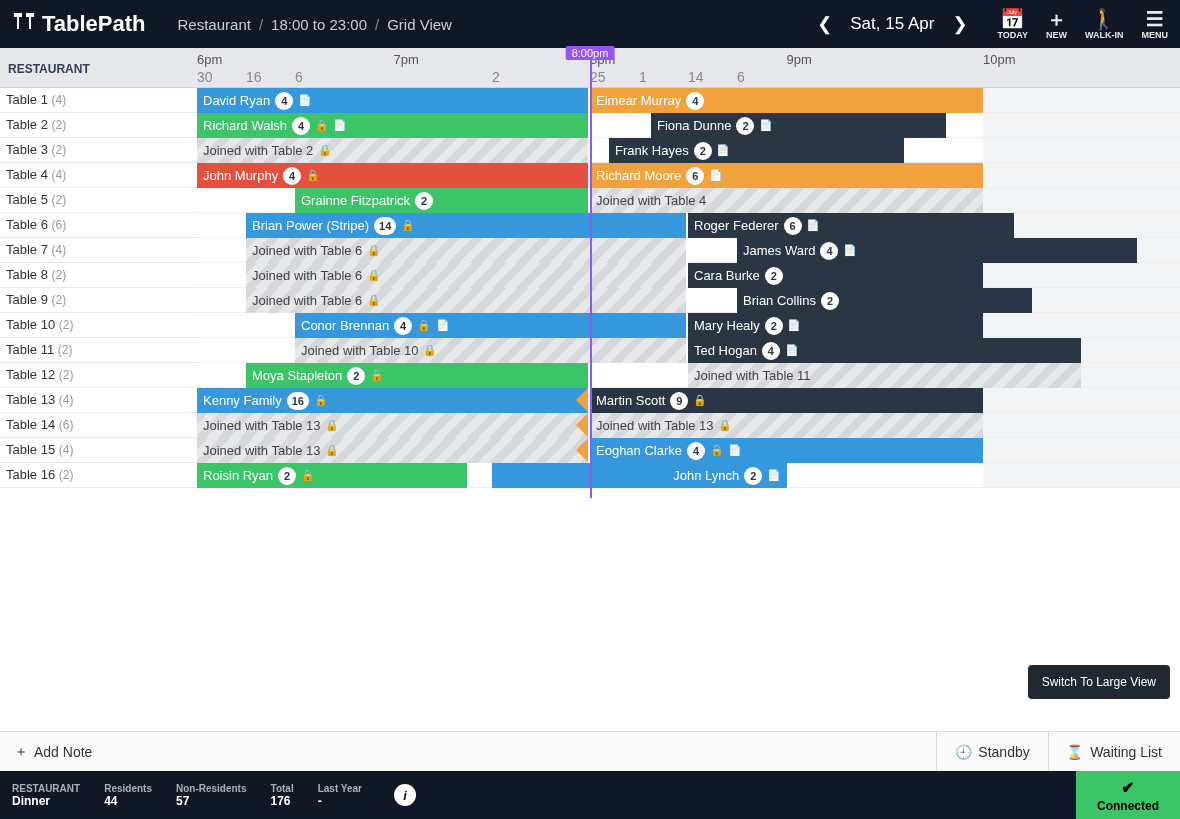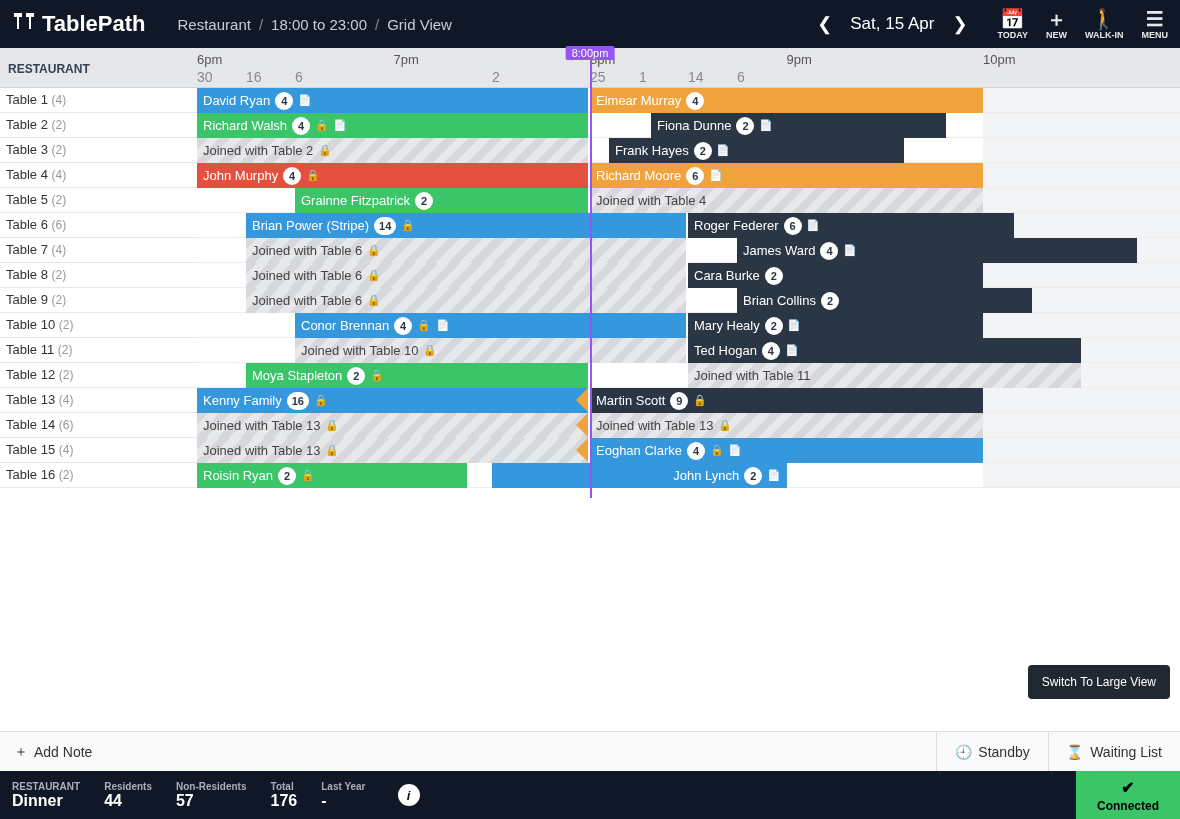--- a/index.html
+++ b/index.html
@@ -56,21 +56,21 @@
 
 
 .subbar { position: absolute; left: 0; right: 0; bottom: 48px; height: 40px; background: #fafafa; border-top: 1px solid #ddd; display: flex; align-items: center; font-size: 14px; color: #333; }
 .subbar .addnote { padding: 0 14px; display: flex; align-items: center; gap: 6px; cursor: pointer; font-weight: 500; }
 .subbar .flex { flex: 1; }
 .subbar .sbtn { padding: 0 18px; border-left: 1px solid #ddd; height: 100%; display: flex; align-items: center; gap: 6px; cursor: pointer; }
 
 .footer { position: absolute; left: 0; right: 0; bottom: 0; height: 48px; background: #101828; color: #fff; display: flex; align-items: center; padding: 0 12px; }
 .fcol { margin-right: 24px; }
 .fcol .lab { font-size: 10px; color: #aab0b8; font-weight: 600; }
-.fcol .val { font-size: 16px; font-weight: 600; }
+.fcol .val { font-size: 12px; font-weight: 600; }
 .info-ic { width: 22px; height: 22px; border-radius: 50%; background: #fff; color: #101828; display: flex; align-items: center; justify-content: center; font-size: 13px; font-weight: 900; font-style: italic; margin-left: 8px; cursor: pointer; }
 .connected { position: absolute; right: 0; bottom: 0; height: 48px; width: 104px; background: #3cc469; display: flex; flex-direction: column; align-items: center; justify-content: center; font-size: 12px; font-weight: 600; gap: 2px; }
 .connected .chk { font-size: 16px; }
 </style>
 </head>
 <body>
 
 <div class="header">
   <div class="logo">
     <span class="logo-icon">

